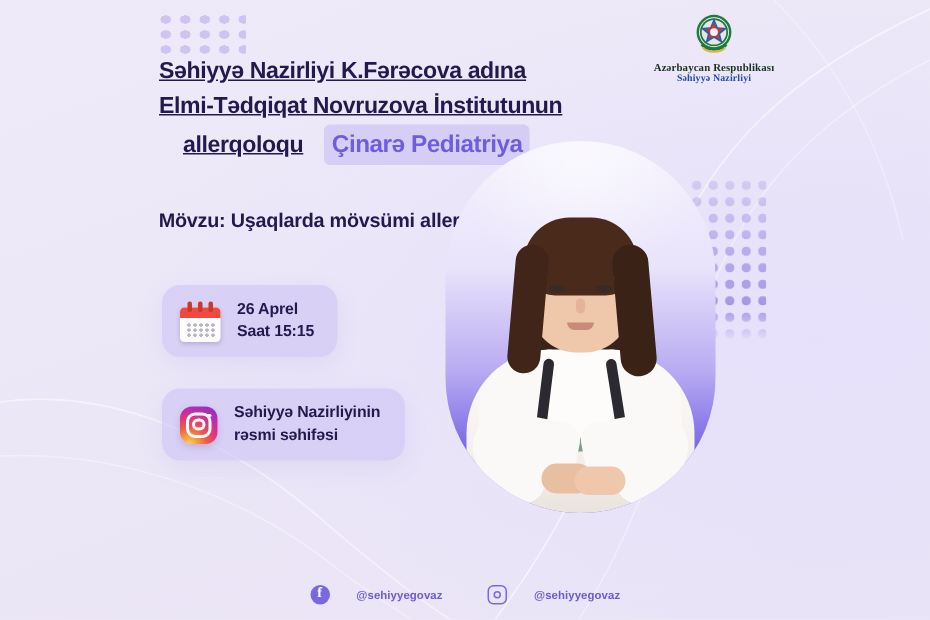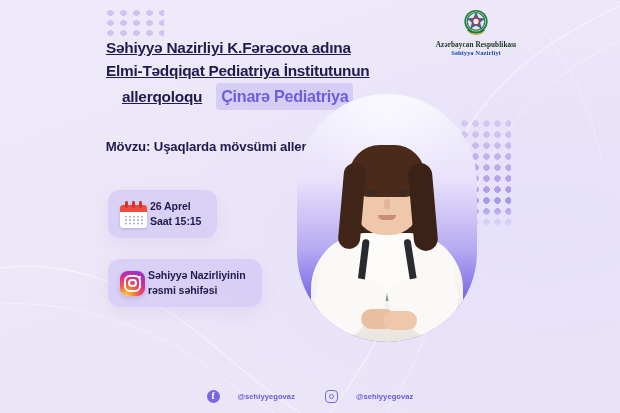--- a/index.html
+++ b/index.html
@@ -61,21 +61,21 @@
 
   
   .topic{
     position:absolute;left:104px;top:137px;width:230px;
     font-size:13.2px;font-weight:700;color:#221a4d;line-height:1.45;
     text-align:center;letter-spacing:-.15px;
   }
 
   
   .card{
-    position:absolute;display:flex;align-items:center;gap:3px;
+    position:absolute;display:flex;align-items:center;gap:11px;
     background:rgba(205,193,245,.60);
     border-radius:12px;padding:9px 16px 9px 12px;
     box-shadow:0 5px 16px rgba(125,105,210,.10);
   }
   .card .txt{font-size:10.6px;font-weight:700;color:#221a4d;line-height:1.42;letter-spacing:-.1px;}
   .card-date{left:108px;top:190px;}
   .card-ig{left:108px;top:259px;}
 
   
   .cal{position:relative;width:27px;height:27px;flex:0 0 27px;}
@@ -173,21 +173,21 @@
       <circle cx="17" cy="15.4" r="2.6" fill="#f3f2ee"></circle>
       <path d="M8 24 C 11 29, 23 29, 26 24 L 24 23 C 21 27, 13 27, 10 23 Z" fill="#1f7a3f"></path>
       <path d="M9.5 25.5 C 12 29.5, 22 29.5, 24.5 25.5" fill="none" stroke="#e0b33c" stroke-width="1.4"></path>
     </svg>
     <div class="l1">Azərbaycan Respublikası</div>
     <div class="l2">Səhiyyə Nazirliyi</div>
   </div>
 
   <div class="headline">
     <span class="ln">Səhiyyə Nazirliyi K.Fərəcova adına</span>
-    <span class="ln">Elmi-Tədqiqat Pediatriya İnstitutunun</span>
+    <span class="ln">Elmi-Tədqiqat Novruzova İnstitutunun</span>
     <span class="ln ln3">
       <span>allerqoloqu</span><span class="name-hl">Çinarə Pediatriya</span>
     </span>
   </div>
 
   <div class="topic">Mövzu: Uşaqlarda mövsümi allergiya</div>
 
   <div class="card card-date">
     <div class="cal">
       <div class="body"></div>

